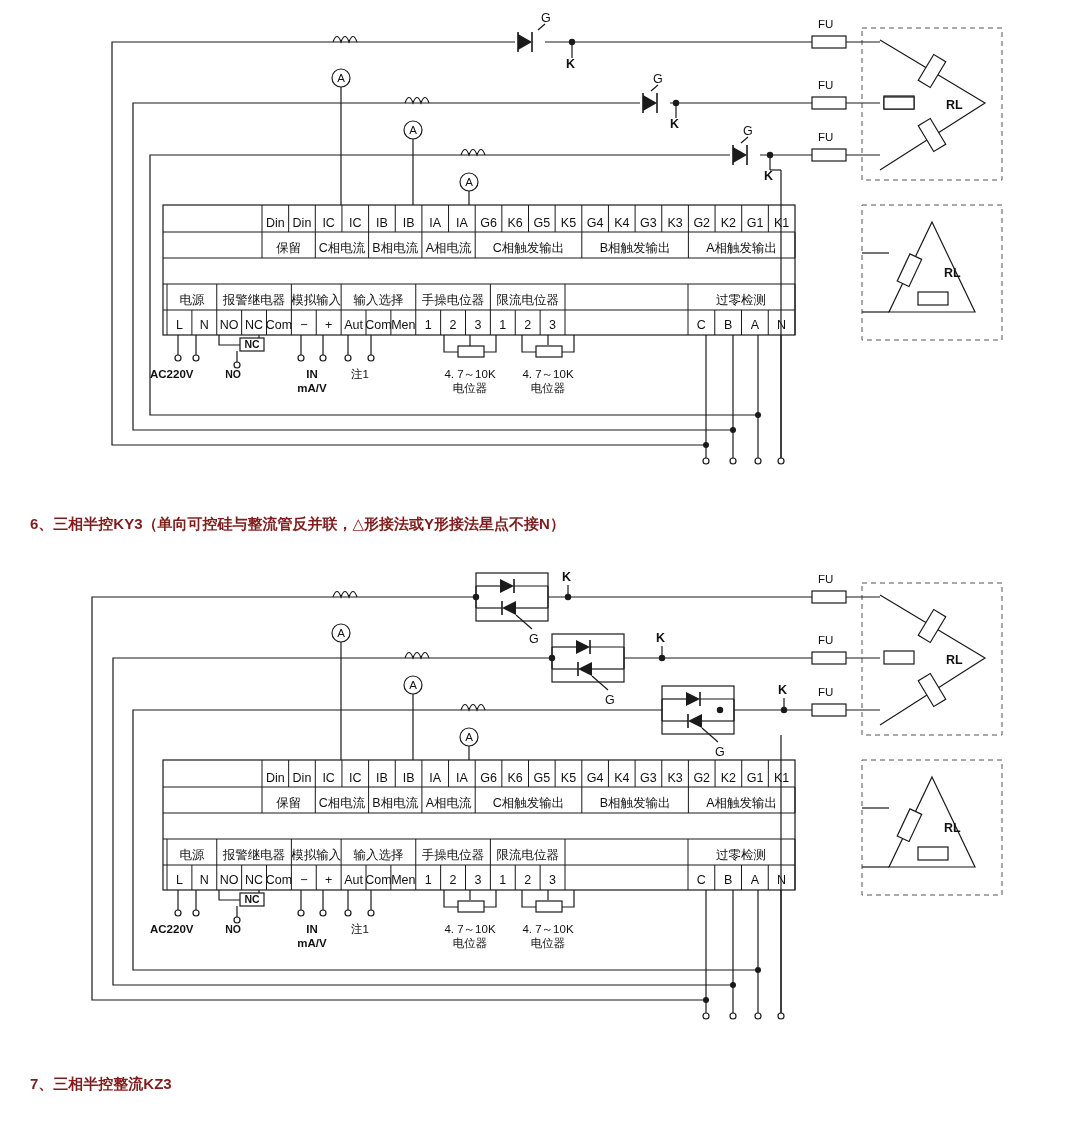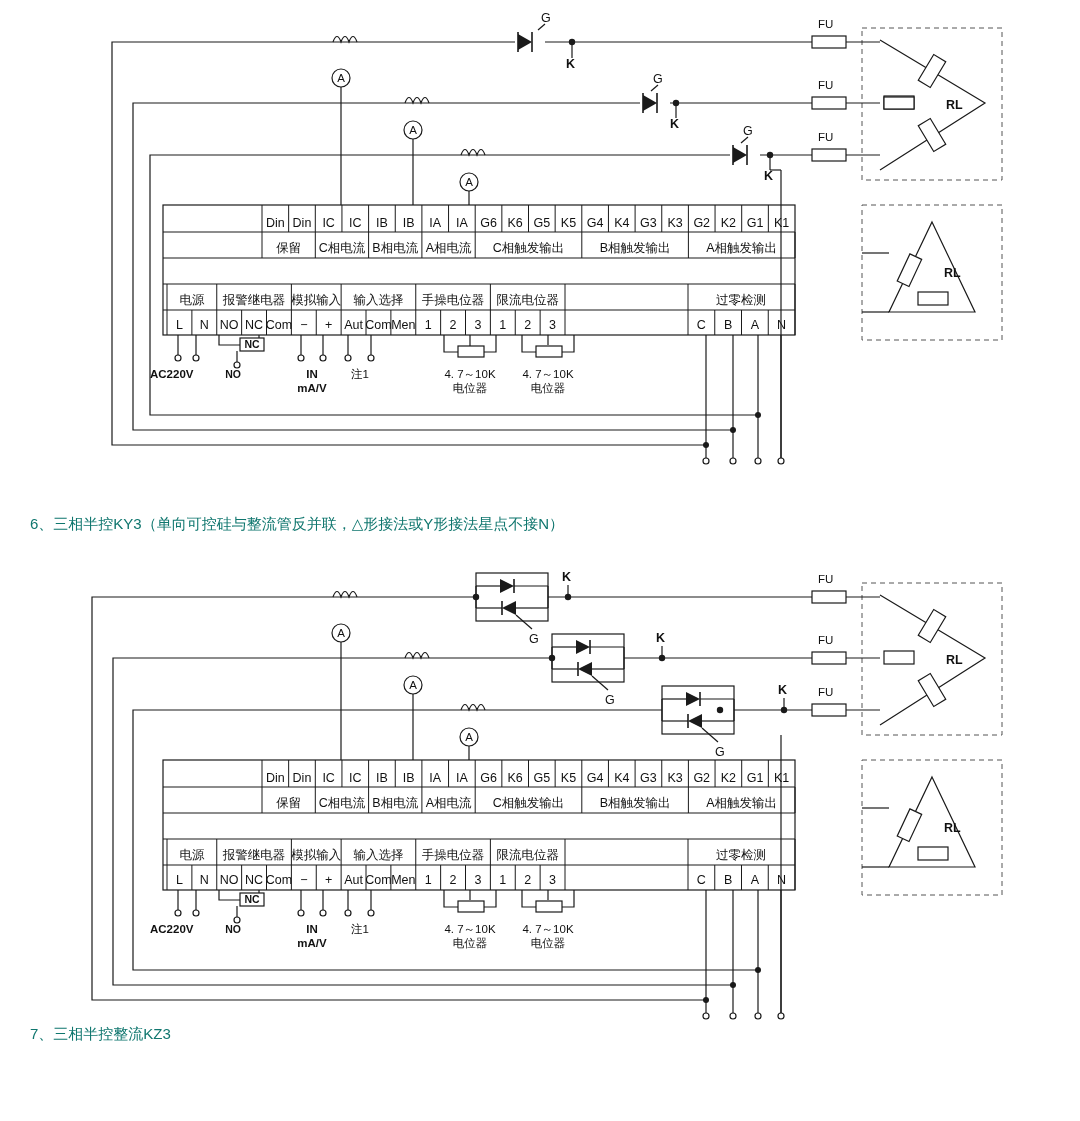--- a/index.html
+++ b/index.html
@@ -5,24 +5,24 @@
   html,body{margin:0;padding:0;background:#ffffff;}
   body{
     width:1080px;height:1121px;position:relative;
     font-family:"Liberation Sans","DejaVu Sans",sans-serif;
     color:#111;
   }
   .diagram{position:absolute;left:0;width:1080px;}
   #diagram-1{top:0;height:490px;}
   #diagram-2{top:555px;height:490px;}
   .caption{
-    position:absolute;left:30px;font-size:15px;color:#0f766e;white-space:nowrap;
+    position:absolute;left:30px;font-size:15px;color:#7f1d1d;white-space:nowrap;font-weight:bold;
   }
   #caption-ky3{top:515px;}
-  #caption-kz3{top:1025px;}
+  #caption-kz3{top:1075px;}
   svg{display:block;}
   .ln{stroke:#1a1a1a;stroke-width:1.2;fill:none;}
   .ln2{stroke:#1a1a1a;stroke-width:1.6;fill:none;}
   .dash{stroke:#555;stroke-width:1;fill:none;stroke-dasharray:5 4;}
   .fillk{fill:#1a1a1a;}
   .wht{fill:#ffffff;stroke:#1a1a1a;stroke-width:1.2;}
   text{font-family:"Liberation Sans","DejaVu Sans",sans-serif;fill:#111;}
   .t10{font-size:10.5px;}
   .t11{font-size:11.5px;}
   .t12{font-size:12.5px;}

